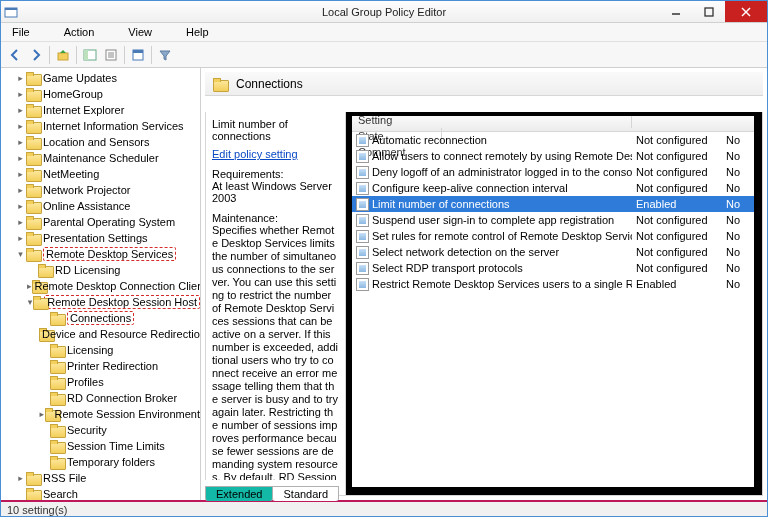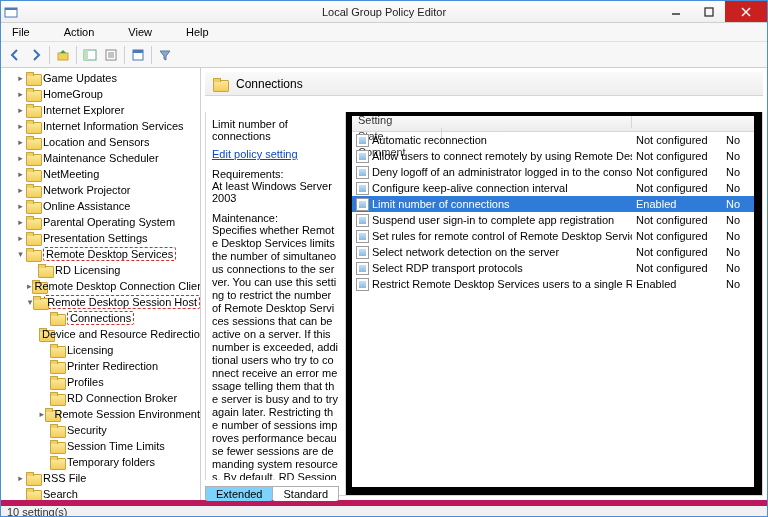--- a/index.html
+++ b/index.html
@@ -44,23 +44,23 @@
 .list-row .cell { padding:0 4px; overflow:hidden; text-overflow:ellipsis; white-space:nowrap; }
 .list-row .setting-cell { width:280px; display:flex; align-items:center; gap:3px; }
 .list-row .state-cell { width:90px; }
 .setting-icon { width:13px; height:13px; border:1px solid #9a9a9a; background:#fff; position:relative; flex-shrink:0; }
 .setting-icon::after { content:""; position:absolute; left:2px; top:2px; width:7px; height:7px; background:linear-gradient(#c8e0f6,#8bb8e2); }
 .list-row.selected { background:#2f7bd9; color:#fff; }
 .list-row .lbl { filter:blur(0.6px); color:#000; }
 .list-row.selected .lbl { color:#fff; }
 .list-row.selected .lbl.clear { filter:none; }
 .tabs { position:absolute; bottom:0; left:0; display:flex; height:20px; align-items:flex-end; padding-left:4px; background:#fff; }
-.tab { border:1px solid #b0b0b0; border-bottom:none; padding:1px 10px; background:#7dd3fc; margin-right:-1px; font-size:11px; border-radius:0 0 3px 3px; transform:translateY(1px); }
+.tab { border:1px solid #b0b0b0; border-bottom:none; padding:1px 10px; background:#14b8a6; margin-right:-1px; font-size:11px; border-radius:0 0 3px 3px; transform:translateY(1px); }
 .tab.active { background:#fff; }
-.statusbar { height:18px; background:#f1f1f1; border-top:6px solid #be185d; display:flex; align-items:center; padding:0 6px; font-size:11px; color:#333; }
+.statusbar { height:18px; background:#f1f1f1; border-top:2px solid #be185d; display:flex; align-items:center; padding:0 6px; font-size:11px; color:#333; }
 svg { display:block; }
 .black-overlay { position:absolute; background:#000; pointer-events:none; }
 </style>
 </head>
 <body>
 
 <div class="titlebar">
   <div class="icon-slot">
     <svg width="14" height="14">
         <rect x="1" y="3" width="12" height="9" fill="#fff" stroke="#4a7bb7"></rect>

